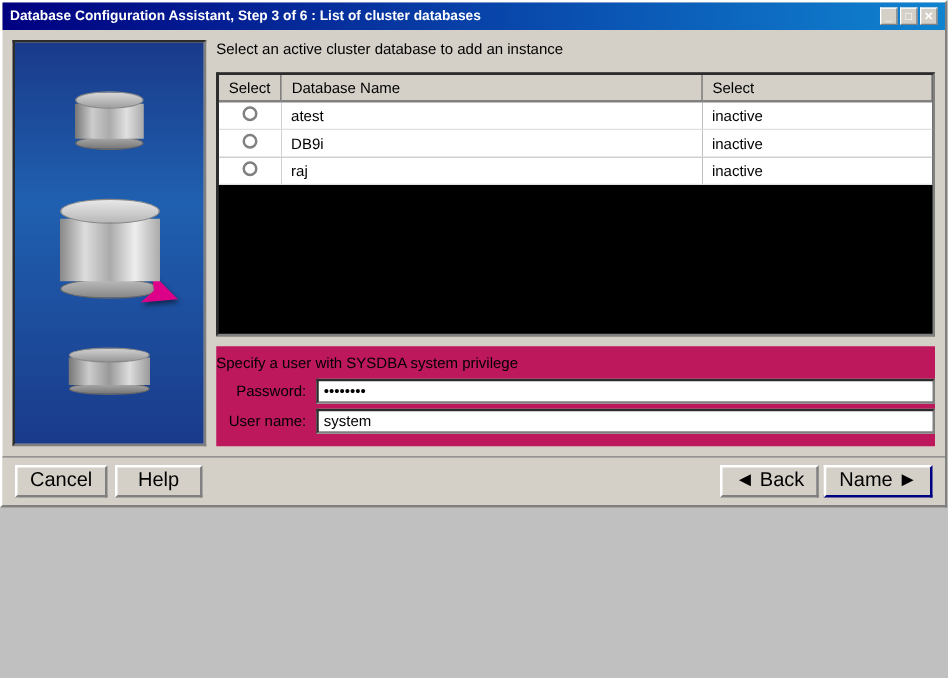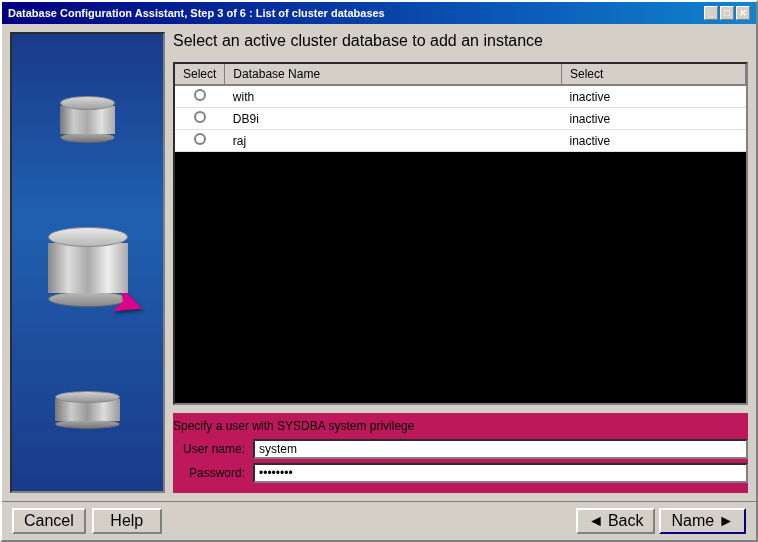--- a/index.html
+++ b/index.html
@@ -7,21 +7,21 @@
       font-family: Arial, Helvetica, sans-serif;
       font-size: 12px;
       background: #c0c0c0;
       width: 758px;
       height: 542px;
       overflow: hidden;
     }
 
     .window {
       width: 758px;
-      height: 542px;
+      height: 406px;
       background: #d4d0c8;
       border: 2px solid #808080;
       border-top: 2px solid #ffffff;
       border-left: 2px solid #ffffff;
       display: flex;
       flex-direction: column;
     }
 
     .title-bar {
       background: linear-gradient(to right, #000080, #1084d0);
@@ -120,21 +120,21 @@
     .cylinder-sm .cylinder-bottom { width: 55px; height: 11px; }
 
     .right-panel {
       flex: 1;
       display: flex;
       flex-direction: column;
       gap: 8px;
     }
 
     .instruction-text {
-      font-size: 16px;
+      font-size: 12px;
       color: #000;
       margin-bottom: 4px;
     }
 
     .table-container {
       border: 2px inset #808080;
       background: #000000;
       flex: 1;
       overflow: hidden;
     }
@@ -342,21 +342,21 @@
               <th class="radio-cell">Select</th>
               <th>Database Name</th>
               <th>Select</th>
             </tr>
           </thead>
           <tbody>
             <tr>
               <td class="radio-cell">
                 <span class="radio-btn"></span>
               </td>
-              <td>with</td>
+              <td>atest</td>
               <td>inactive</td>
             </tr>
             <tr>
               <td class="radio-cell">
                 <span class="radio-btn"></span>
               </td>
               <td>DB9i</td>
               <td>inactive</td>
             </tr>
             <tr>
@@ -366,26 +366,26 @@
               <td>raj</td>
               <td>inactive</td>
             </tr>
           </tbody>
         </table>
       </div>
 
       <div class="form-section">
         <div class="sysdba-label">Specify a user with SYSDBA system privilege</div>
         <div class="form-row">
+          <label class="form-label">Password:</label>
+          <input class="form-input" type="password" value="••••••••" style="">
+        </div>
+        <div class="form-row">
           <label class="form-label">User name:</label>
           <input class="form-input" type="text" value="system" style="">
-        </div>
-        <div class="form-row">
-          <label class="form-label">Password:</label>
-          <input class="form-input" type="password" value="••••••••" style="">
         </div>
       </div>
     </div>
   </div>
 
   <div class="bottom-bar">
     <div class="btn-group-left">
       <button class="btn">Cancel</button>
       <button class="btn">Help</button>
     </div>

